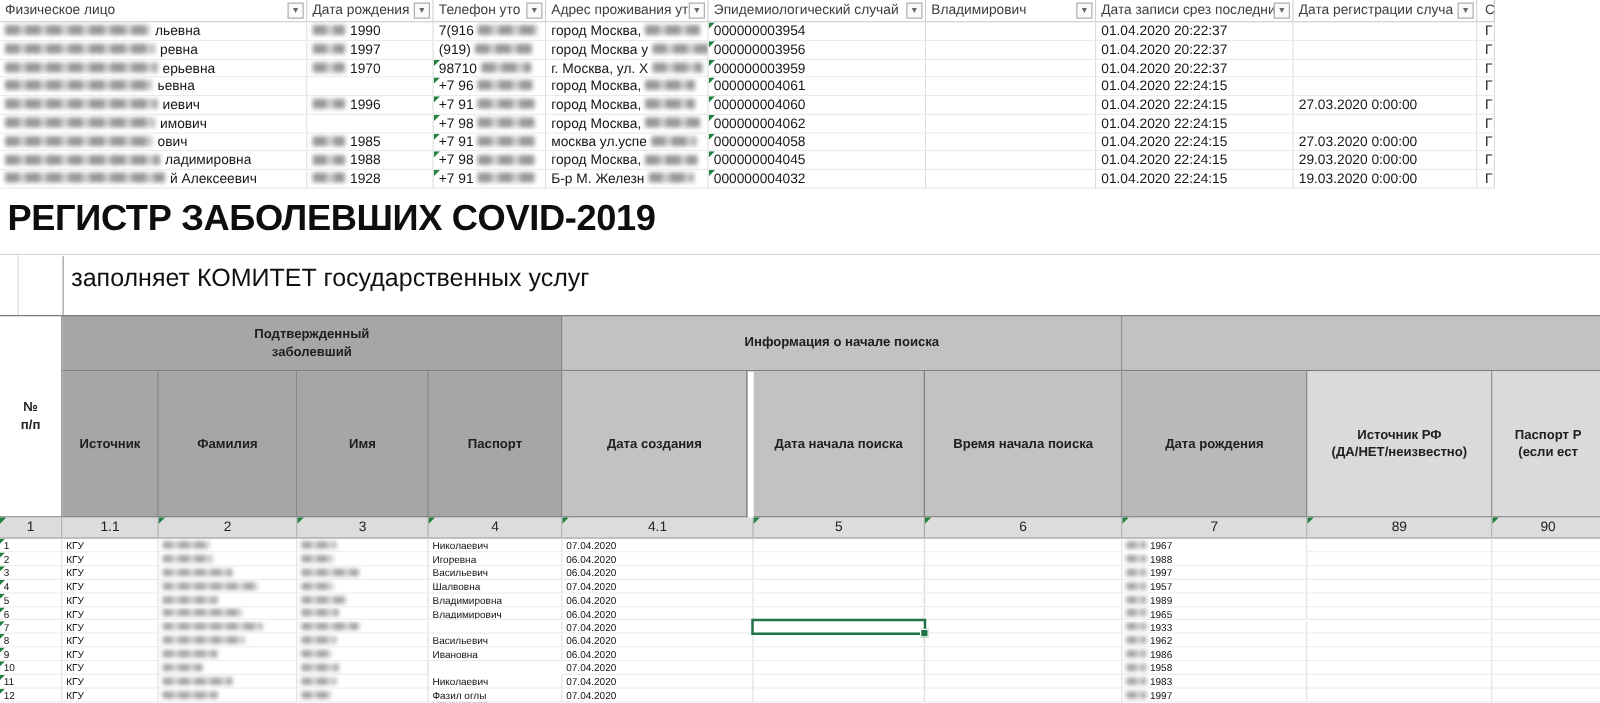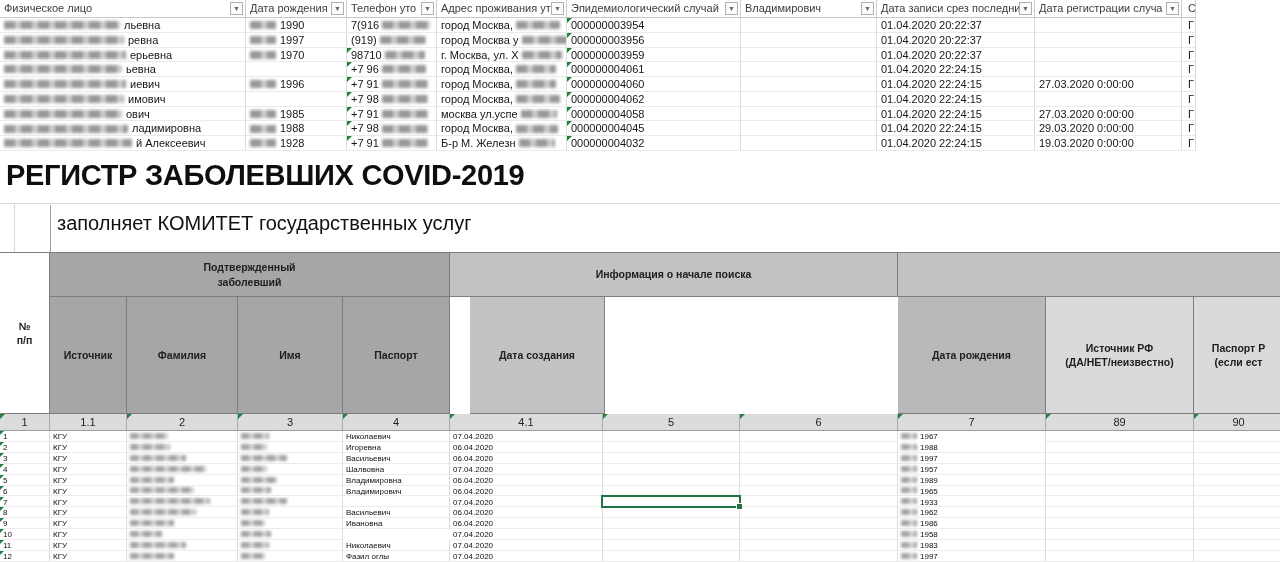--- a/index.html
+++ b/index.html
@@ -46,21 +46,21 @@
   .bgr{background:#b9b9b9;}   
   .bgl{background:#dadada;}   
   .corner{background:#ffffff;left:0;top:0;width:50px;height:162px;}
   .g0{left:50px;top:0;width:400px;height:45px;}
   .g1{left:450px;top:0;width:448px;height:45px;}
   .g2{left:898px;top:0;width:386px;height:45px;}
   .h0{left:50px;top:45px;width:77px;height:117px;}
   .h1{left:127px;top:45px;width:111px;height:117px;}
   .h2{left:238px;top:45px;width:105px;height:117px;}
   .h3{left:343px;top:45px;width:107px;height:117px;}
-  .h4{left:470px;top:45px;width:135px;height:117px;}
+  .h4{left:450px;top:45px;width:148px;height:117px;}
   .h5{left:603px;top:45px;width:137px;height:117px;}
   .h6{left:740px;top:45px;width:158px;height:117px;}
   .h7{left:898px;top:45px;width:148px;height:117px;}
   .h8{left:1046px;top:45px;width:148px;height:117px;}
   .h9{left:1194px;top:45px;width:90px;height:117px;}
   .nc{position:absolute;top:162px;height:17px;box-sizing:border-box;background:#dcdcdc;
       border-right:1px solid #ababab;border-bottom:1px solid #9c9c9c;font-size:11px;color:#222;
       text-align:center;line-height:16px;}
   .bc{position:absolute;box-sizing:border-box;border-right:1px solid #dcdcdc;
       border-bottom:1px solid #ececec;font-size:8px;line-height:11px;color:#101010;
@@ -180,20 +180,22 @@
   <div class="bh g0 bgd btop">Подтвержденный
 заболевший</div>
   <div class="bh g1 bgm btop">Информация о начале поиска</div>
   <div class="bh g2 bgm btop"></div>
 
   <div class="bh h0 bgd">Источник</div>
   <div class="bh h1 bgd">Фамилия</div>
   <div class="bh h2 bgd">Имя</div>
   <div class="bh h3 bgd">Паспорт</div>
   <div class="bh h4 bgm">Дата создания</div>
+  <div class="bh h5 bgm">Дата начала поиска</div>
+  <div class="bh h6 bgm">Время начала поиска</div>
   <div class="bh h7 bgr">Дата рождения</div>
   <div class="bh h8 bgl">Источник РФ
 (ДА/НЕТ/неизвестно)</div>
   <div class="bh h9 bgl">Паспорт Р
 (если ест</div>
 
   <div id="num-row">
       <div class="nc" style="left: 0px; width: 50px; top: 162px; height: 17px;"><span class="tri"></span>1</div>
       <div class="nc" style="left: 50px; width: 77px; top: 162px; height: 17px;">1.1</div>
       <div class="nc" style="left: 127px; width: 111px; top: 162px; height: 17px;"><span class="tri"></span>2</div>

